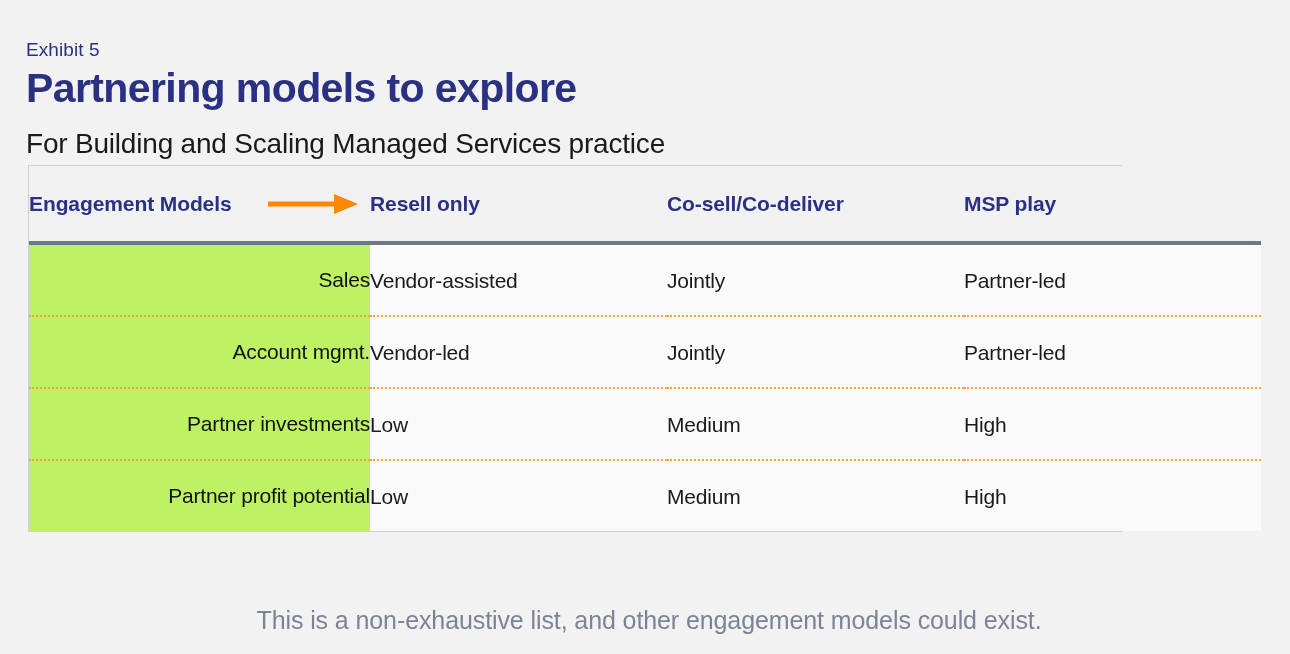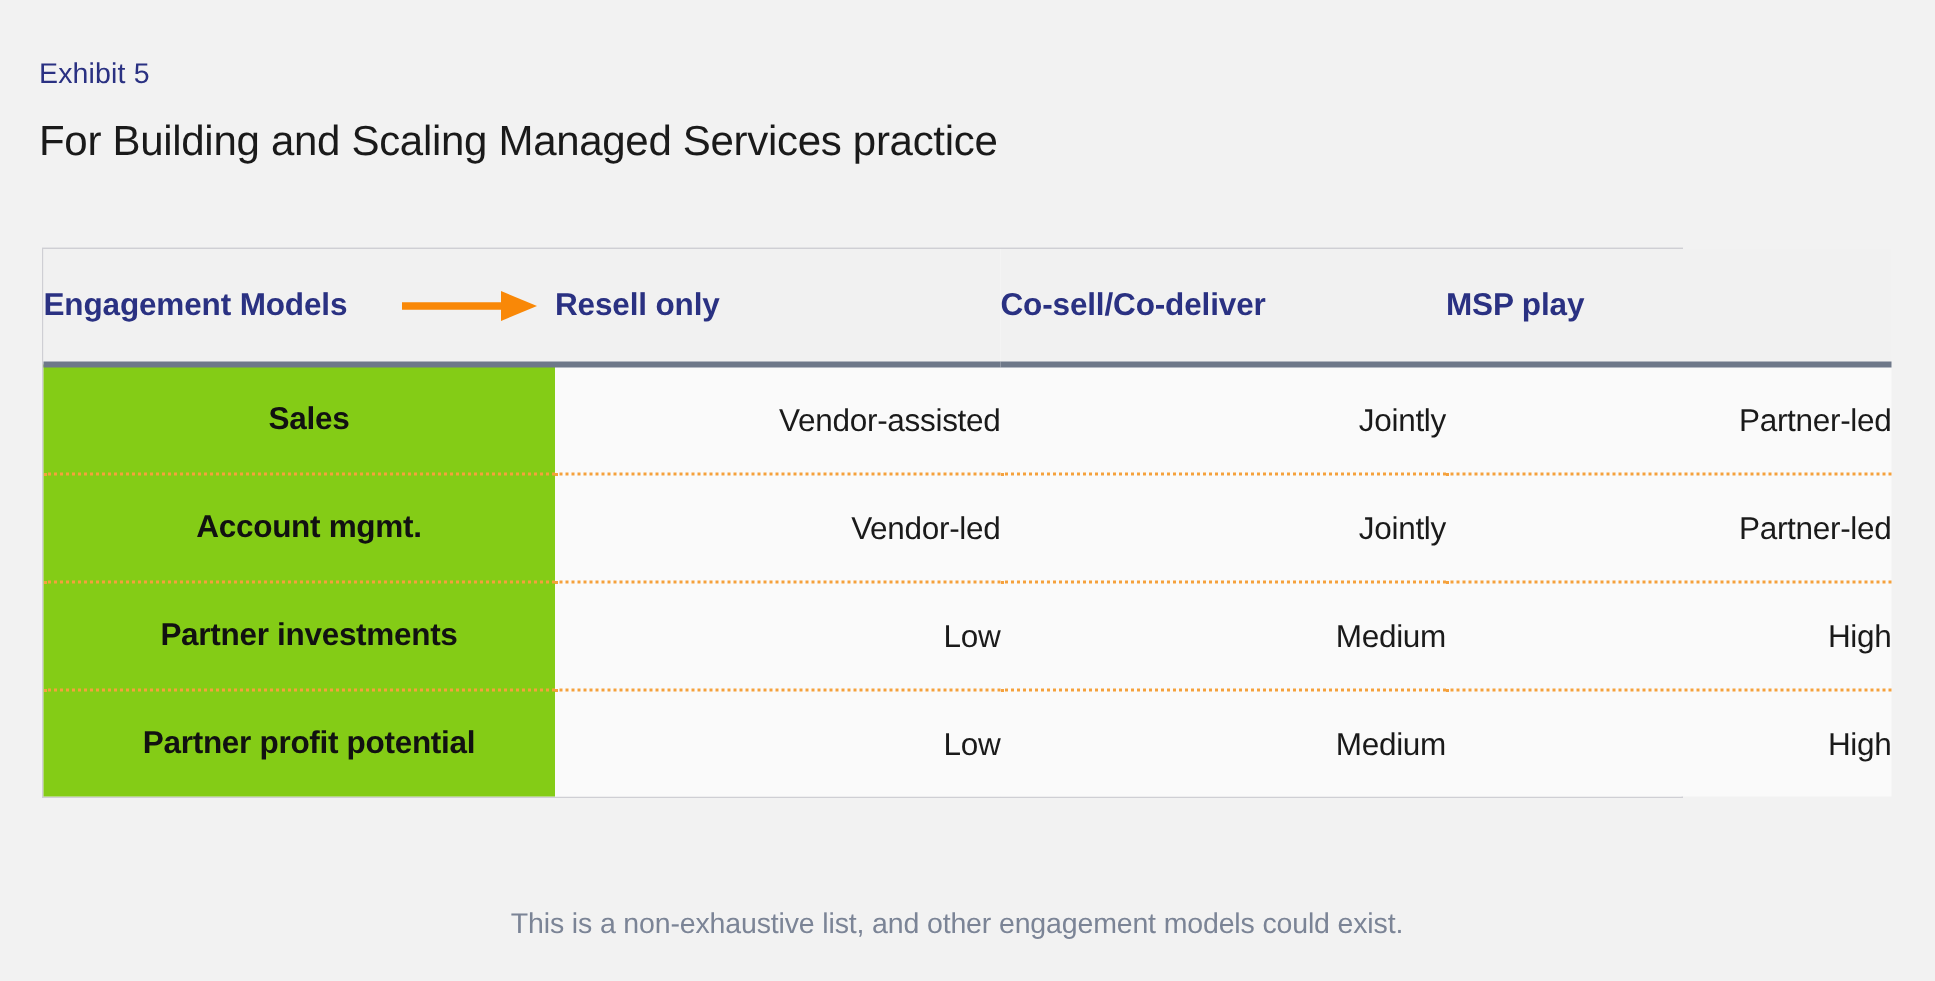--- a/index.html
+++ b/index.html
@@ -112,59 +112,60 @@
   .tbody-row td {
     height: 70px;
     padding: 0;
     vertical-align: middle;
     border-top: 2px dotted #f5a13c;
   }
   .tbody-row:first-child td {
     border-top: none;
   }
   td.cell-label {
-    background: #84cc16;
-    text-align: center;
+    background: #bef264;
+    text-align: right;
     padding-left: 13px;
     font-size: 21px;
-    font-weight: 700;
+    font-weight: 400;
     color: #111111;
     letter-spacing: -0.2px;
   }
   td.cell-data {
     background: #fafafa;
-    text-align: right;
+    text-align: left;
     font-size: 21px;
     font-weight: 400;
     color: #1a1a1a;
     letter-spacing: -0.2px;
     line-height: 27px;
   }
   .cell-line { display: block; }
 
   
   .footnote {
     position: absolute;
-    left: 21px;
+    left: 32px;
     top: 606px;
     width: 1234px;
     text-align: center;
-    font-size: 19px;
+    font-size: 25px;
     font-weight: 400;
     color: #7b8496;
     letter-spacing: -0.1px;
   }
 </style>
 </head>
 <body>
 
 <div class="page">
 
   <div class="header">
     <div class="exhibit-label">Exhibit 5</div>
+    <div class="main-title">Partnering models to explore</div>
     <div class="sub-title">For Building and Scaling Managed Services practice</div>
   </div>
 
   <div class="table-wrap">
     <table class="table">
       <colgroup>
         <col class="c-label">
         <col class="c-data">
         <col class="c-data">
         <col class="c-data">

